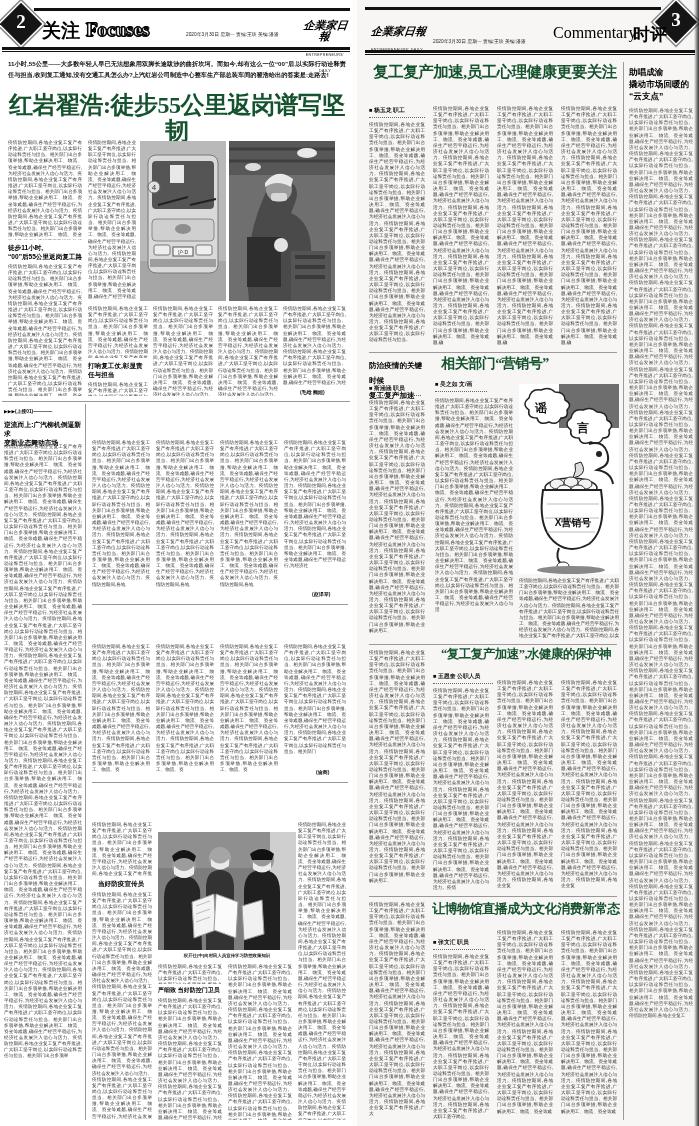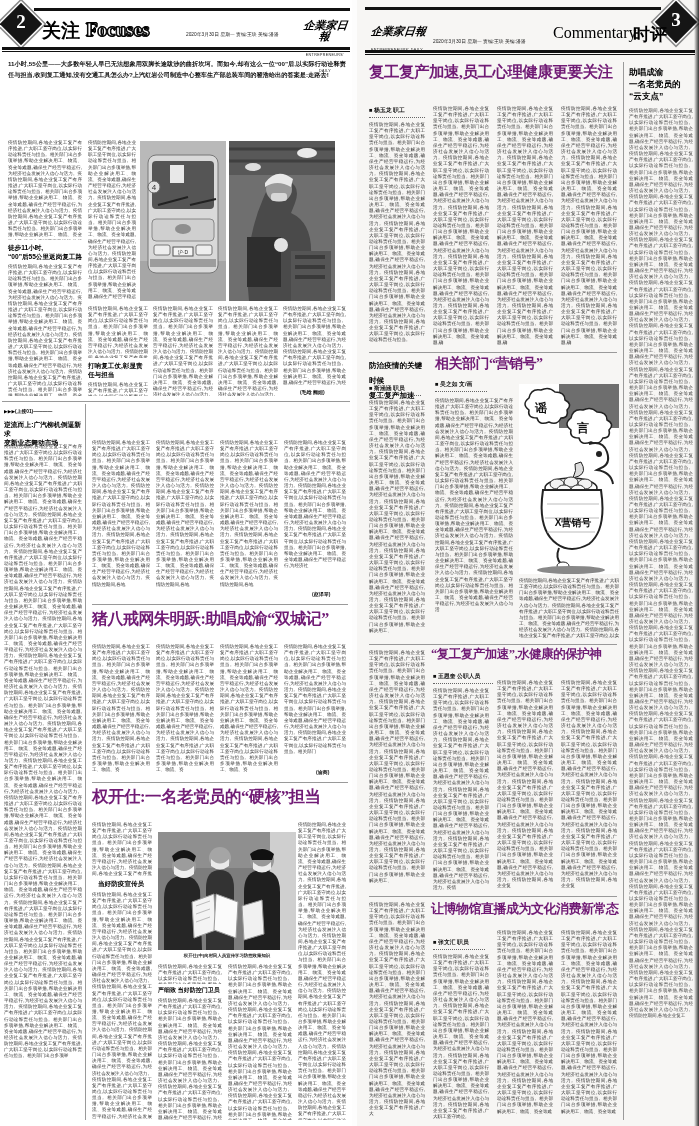--- a/index.html
+++ b/index.html
@@ -11,21 +11,21 @@
     background:linear-gradient(to right,rgba(0,0,0,0),rgba(20,20,20,.85));}
   .abs{position:absolute;}
   .rule2{position:absolute;height:2.5px;background:#111;}
   .rule1{position:absolute;height:1px;background:#111;}
   .sep{position:absolute;height:1px;background:#9a9a9a;}
   .vsep{position:absolute;width:1px;background:#9a9a9a;}
   .serif{font-family:"Liberation Serif","DejaVu Serif",serif;}
   .col{position:absolute;font-size:4.6px;line-height:6.15px;text-align:justify;
     color:#2b2b2b;word-break:break-all;overflow:hidden;}
   .colg{color:#3a3a3a;}
-  .hl{position:absolute;font-weight:bold;color:#701a75;letter-spacing:-.5px;line-height:1.08;}
+  .hl{position:absolute;font-weight:bold;color:#14532d;letter-spacing:-.5px;line-height:1.08;text-align:center;}
   .subhead{position:absolute;font-weight:bold;font-size:6.6px;line-height:8.5px;color:#000;}
   .byline{position:absolute;font-size:5.8px;font-weight:bold;color:#111;
     border-bottom:1px dotted #666;padding-bottom:2px;}
   .credit{position:absolute;font-size:5px;font-weight:bold;color:#111;}
   .cap{position:absolute;font-size:4.4px;font-weight:bold;color:#222;text-align:center;}
   .badge{position:absolute;width:42px;height:46px;}
   .badge .dsq{position:absolute;left:6px;top:7px;width:30px;height:30px;background:#151515;
     transform:rotate(45deg);box-shadow:0 0 0 1.5px #fff,0 0 0 3px #8a8a8a;}
   .badge span{position:absolute;left:0;top:9px;width:42px;text-align:center;
     color:#fff;font-size:19px;font-weight:bold;font-family:"Liberation Serif",serif;}
@@ -56,20 +56,21 @@
   <div class="abs serif outline" style="left:86px;top:19px;font-size:19px;font-weight:bold;">Focuses</div>
   <div class="abs dateline" style="left:186px;top:31px;">2020年3月30日 星期一 责编:王琰 美编:潘潘</div>
   <div class="abs logo" style="left:300px;top:20px;width:50px;text-align:center;">
     <span class="logoName">企業家日報</span><br>
     <span class="logoSub">ENTREPRENEURS' DAILY</span>
   </div>
   <div class="rule2" style="left:2px;top:47px;width:348px;"></div>
   <div class="rule1" style="left:2px;top:51px;width:348px;"></div>
 
   <div class="col" style="left:8px;top:58px;width:338px;height:32px;font-size:6.2px;line-height:11px;font-weight:bold;color:#111;">11小时,55公里——大多数年轻人早已无法想象用双脚长途跋涉的曲折坎坷。而如今,却有这么一位“00”后,以实际行动诠释责任与担当,收到复工通知,没有交通工具怎么办?上汽红岩公司制造中心整车生产部总装车间的翟浩给出的答案是:走路去!</div>
+  <div class="hl serif" style="left:6px;top:93px;width:342px;font-size:24px;">红岩翟浩:徒步55公里返岗谱写坚韧</div>
 
   <div class="col" style="left:8px;top:140px;width:74px;height:100px;">疫情防控期间,各地企业复工复产有序推进,广大职工坚守岗位,以实际行动诠释责任与担当。相关部门出台多项举措,帮助企业解决用工、物流、资金等难题,确保生产经营平稳运行,为经济社会发展注入信心与活力。疫情防控期间,各地企业复工复产有序推进,广大职工坚守岗位,以实际行动诠释责任与担当。相关部门出台多项举措,帮助企业解决用工、物流、资金等难题,确保生产经营平稳运行,为经济社会发展注入信心与活力。疫情防控期间,各地企业复工复产有序推进,广大职工坚守岗位,以实际行动诠释责任与担当。相关部门出台多项举措,帮助企业解决用工、物流、资金等难题,确保生产经营平稳运行,为经济社会发展注入信心与活力。疫情防控期间,各地企业复工复产有序推进,广大职工坚守岗位,以实际行动诠释责任与担当。相关部门出台多项举措,帮助企业解决用工、物流、资金等难题,确保生产经营平稳运行,为经济社会发展注入信心与活力。疫情防控期间,各地企业复</div>
   <div class="subhead" style="left:8px;top:244px;width:74px;">
     <span>徒步11小时,</span><br><span>“00”后55公里返岗复工路</span>
   </div>
   <div class="col" style="left:8px;top:264px;width:74px;height:132px;">疫情防控期间,各地企业复工复产有序推进,广大职工坚守岗位,以实际行动诠释责任与担当。相关部门出台多项举措,帮助企业解决用工、物流、资金等难题,确保生产经营平稳运行,为经济社会发展注入信心与活力。疫情防控期间,各地企业复工复产有序推进,广大职工坚守岗位,以实际行动诠释责任与担当。相关部门出台多项举措,帮助企业解决用工、物流、资金等难题,确保生产经营平稳运行,为经济社会发展注入信心与活力。疫情防控期间,各地企业复工复产有序推进,广大职工坚守岗位,以实际行动诠释责任与担当。相关部门出台多项举措,帮助企业解决用工、物流、资金等难题,确保生产经营平稳运行,为经济社会发展注入信心与活力。疫情防控期间,各地企业复工复产有序推进,广大职工坚守岗位,以实际行动诠释责任与担当。相关部门出台多项举措,帮助企业解决用工、物流、资金等难题,确保生产经营平稳运行,为经济社会发展注入信心与活力。疫情防控期间,各地企业复工复产有序推进,广大职工坚守岗位,以实际行动诠释责任与担当。相关部门出台多项举措,帮助企业解决用工、物流、资金等难题,确保生产经营平稳运行,为经济社会发展注入信心与活力。疫情防控期间,各地企业复工复产有序推进,广大职工坚守岗位,以实际行动诠释责任与担当。相关部门出台多项举措,帮助</div>
   <div class="col" style="left:88px;top:140px;width:48px;height:160px;">疫情防控期间,各地企业复工复产有序推进,广大职工坚守岗位,以实际行动诠释责任与担当。相关部门出台多项举措,帮助企业解决用工、物流、资金等难题,确保生产经营平稳运行,为经济社会发展注入信心与活力。疫情防控期间,各地企业复工复产有序推进,广大职工坚守岗位,以实际行动诠释责任与担当。相关部门出台多项举措,帮助企业解决用工、物流、资金等难题,确保生产经营平稳运行,为经济社会发展注入信心与活力。疫情防控期间,各地企业复工复产有序推进,广大职工坚守岗位,以实际行动诠释责任与担当。相关部门出台多项举措,帮助企业解决用工、物流、资金等难题,确保生产经营平稳运行,为经济社会发展注入信心与活力。疫情防控期间,各地企业复工复产有序推进,广大职工坚守岗位,以实际行动诠释责任与</div>
 
   <div class="photo" style="left:140px;top:141px;width:86px;height:160px;">
     <svg width="86" height="160" viewBox="0 0 86 160">
@@ -126,29 +127,27 @@
   </div>
   <div class="col" style="left:4px;top:444px;width:78px;height:674px;">疫情防控期间,各地企业复工复产有序推进,广大职工坚守岗位,以实际行动诠释责任与担当。相关部门出台多项举措,帮助企业解决用工、物流、资金等难题,确保生产经营平稳运行,为经济社会发展注入信心与活力。疫情防控期间,各地企业复工复产有序推进,广大职工坚守岗位,以实际行动诠释责任与担当。相关部门出台多项举措,帮助企业解决用工、物流、资金等难题,确保生产经营平稳运行,为经济社会发展注入信心与活力。疫情防控期间,各地企业复工复产有序推进,广大职工坚守岗位,以实际行动诠释责任与担当。相关部门出台多项举措,帮助企业解决用工、物流、资金等难题,确保生产经营平稳运行,为经济社会发展注入信心与活力。疫情防控期间,各地企业复工复产有序推进,广大职工坚守岗位,以实际行动诠释责任与担当。相关部门出台多项举措,帮助企业解决用工、物流、资金等难题,确保生产经营平稳运行,为经济社会发展注入信心与活力。疫情防控期间,各地企业复工复产有序推进,广大职工坚守岗位,以实际行动诠释责任与担当。相关部门出台多项举措,帮助企业解决用工、物流、资金等难题,确保生产经营平稳运行,为经济社会发展注入信心与活力。疫情防控期间,各地企业复工复产有序推进,广大职工坚守岗位,以实际行动诠释责任与担当。相关部门出台多项举措,帮助企业解决用工、物流、资金等难题,确保生产经营平稳运行,为经济社会发展注入信心与活力。疫情防控期间,各地企业复工复产有序推进,广大职工坚守岗位,以实际行动诠释责任与担当。相关部门出台多项举措,帮助企业解决用工、物流、资金等难题,确保生产经营平稳运行,为经济社会发展注入信心与活力。疫情防控期间,各地企业复工复产有序推进,广大职工坚守岗位,以实际行动诠释责任与担当。相关部门出台多项举措,帮助企业解决用工、物流、资金等难题,确保生产经营平稳运行,为经济社会发展注入信心与活力。疫情防控期间,各地企业复工复产有序推进,广大职工坚守岗位,以实际行动诠释责任与担当。相关部门出台多项举措,帮助企业解决用工、物流、资金等难题,确保生产经营平稳运行,为经济社会发展注入信心与活力。疫情防控期间,各地企业复工复产有序推进,广大职工坚守岗位,以实际行动诠释责任与担当。相关部门出台多项举措,帮助企业解决用工、物流、资金等难题,确保生产经营平稳运行,为经济社会发展注入信心与活力。疫情防控期间,各地企业复工复产有序推进,广大职工坚守岗位,以实际行动诠释责任与担当。相关部门出台多项举措,帮助企业解决用工、物流、资金等难题,确保生产经营平稳运行,为经济社会发展注入信心与活力。疫情防控期间,各地企业复工复产有序推进,广大职工坚守岗位,以实际行动诠释责任与担当。相关部门出台多项举措,帮助企业解决用工、物流、资金等难题,确保生产经营平稳运行,为经济社会发展注入信心与活力。疫情防控期间,各地企业复工复产有序推进,广大职工坚守岗位,以实际行动诠释责任与担当。相关部门出台多项举措,帮助企业解决用工、物流、资金等难题,确保生产经营平稳运行,为经济社会发展注入信心与活力。疫情防控期间,各地企业复工复产有序推进,广大职工坚守岗位,以实际行动诠释责任与担当。相关部门出台多项举措,帮助企业解决用工、物流、资金等难题,确保生产经营平稳运行,为经济社会发展注入信心与活力。疫情防控期间,各地企业复工复产有序推进,广大职工坚守岗位,以实际行动诠释责任与担当。相关部门出台多项举措,帮助企业解决用工、物流、资金等难题,确保生产经营平稳运行,为经济社会发展注入信心与活力。疫情防控期间,各地企业复工复产有序推进,广大职工坚守岗位,以实际行动诠释责任与担当。相关部门出台多项举措,帮助企业解决用工、物流、资金等难题,确保生产经营平稳运行,为经济社会发展注入信心与活力。疫情防控期间,各地企业复工复产有序推进,广大职工坚守岗位,以实际行动诠释责任与担当。相关部门出台多项举措,帮助企业解决用工、物流、资金等难题,确保生产经营平稳运行,为经济社会发展注入信心与活力。疫情防控期间,各地企业复工复产有序推进,广大职工坚守岗位,以实际行动诠释责任与担当。相关部门出台多项举</div>
 
   <div class="col" style="left:92px;top:440px;width:58px;height:158px;">疫情防控期间,各地企业复工复产有序推进,广大职工坚守岗位,以实际行动诠释责任与担当。相关部门出台多项举措,帮助企业解决用工、物流、资金等难题,确保生产经营平稳运行,为经济社会发展注入信心与活力。疫情防控期间,各地企业复工复产有序推进,广大职工坚守岗位,以实际行动诠释责任与担当。相关部门出台多项举措,帮助企业解决用工、物流、资金等难题,确保生产经营平稳运行,为经济社会发展注入信心与活力。疫情防控期间,各地企业复工复产有序推进,广大职工坚守岗位,以实际行动诠释责任与担当。相关部门出台多项举措,帮助企业解决用工、物流、资金等难题,确保生产经营平稳运行,为经济社会发展注入信心与活力。疫情防控期间,各地</div>
   <div class="col" style="left:156px;top:440px;width:58px;height:158px;">疫情防控期间,各地企业复工复产有序推进,广大职工坚守岗位,以实际行动诠释责任与担当。相关部门出台多项举措,帮助企业解决用工、物流、资金等难题,确保生产经营平稳运行,为经济社会发展注入信心与活力。疫情防控期间,各地企业复工复产有序推进,广大职工坚守岗位,以实际行动诠释责任与担当。相关部门出台多项举措,帮助企业解决用工、物流、资金等难题,确保生产经营平稳运行,为经济社会发展注入信心与活力。疫情防控期间,各地企业复工复产有序推进,广大职工坚守岗位,以实际行动诠释责任与担当。相关部门出台多项举措,帮助企业解决用工、物流、资金等难题,确保生产经营平稳运行,为经济社会发展注入信心与活力。疫情防控期间,各地</div>
   <div class="col" style="left:220px;top:440px;width:58px;height:158px;">疫情防控期间,各地企业复工复产有序推进,广大职工坚守岗位,以实际行动诠释责任与担当。相关部门出台多项举措,帮助企业解决用工、物流、资金等难题,确保生产经营平稳运行,为经济社会发展注入信心与活力。疫情防控期间,各地企业复工复产有序推进,广大职工坚守岗位,以实际行动诠释责任与担当。相关部门出台多项举措,帮助企业解决用工、物流、资金等难题,确保生产经营平稳运行,为经济社会发展注入信心与活力。疫情防控期间,各地企业复工复产有序推进,广大职工坚守岗位,以实际行动诠释责任与担当。相关部门出台多项举措,帮助企业解决用工、物流、资金等难题,确保生产经营平稳运行,为经济社会发展注入信心与活力。疫情防控期间,各地</div>
   <div class="col" style="left:284px;top:440px;width:62px;height:148px;">疫情防控期间,各地企业复工复产有序推进,广大职工坚守岗位,以实际行动诠释责任与担当。相关部门出台多项举措,帮助企业解决用工、物流、资金等难题,确保生产经营平稳运行,为经济社会发展注入信心与活力。疫情防控期间,各地企业复工复产有序推进,广大职工坚守岗位,以实际行动诠释责任与担当。相关部门出台多项举措,帮助企业解决用工、物流、资金等难题,确保生产经营平稳运行,为经济社会发展注入信心与活力。疫情防控期间,各地企业复工复产有序推进,广大职工坚守岗位,以实际行动诠释责任与担当。相关部门出台多项举措,帮助企业解决用工、物流、资金等难题,确保生产经营平稳运行,为经济社</div>
   <div class="credit" style="left:312px;top:591px;">(赵泽琴)</div>
   <div class="sep" style="left:92px;top:604px;width:256px;"></div>
 
-  <div class="hl serif" style="left:92px;top:610px;width:256px;font-size:16px;">猪八戒网朱明跃:助唱成渝“双城记”</div>
   <div class="col" style="left:92px;top:644px;width:58px;height:132px;">疫情防控期间,各地企业复工复产有序推进,广大职工坚守岗位,以实际行动诠释责任与担当。相关部门出台多项举措,帮助企业解决用工、物流、资金等难题,确保生产经营平稳运行,为经济社会发展注入信心与活力。疫情防控期间,各地企业复工复产有序推进,广大职工坚守岗位,以实际行动诠释责任与担当。相关部门出台多项举措,帮助企业解决用工、物流、资金等难题,确保生产经营平稳运行,为经济社会发展注入信心与活力。疫情防控期间,各地企业复工复产有序推进,广大职工坚守岗位,以实际行动诠释责任与担当。相关部门出台多项举措,帮助企业解决用工、物流、资</div>
   <div class="col" style="left:156px;top:644px;width:58px;height:132px;">疫情防控期间,各地企业复工复产有序推进,广大职工坚守岗位,以实际行动诠释责任与担当。相关部门出台多项举措,帮助企业解决用工、物流、资金等难题,确保生产经营平稳运行,为经济社会发展注入信心与活力。疫情防控期间,各地企业复工复产有序推进,广大职工坚守岗位,以实际行动诠释责任与担当。相关部门出台多项举措,帮助企业解决用工、物流、资金等难题,确保生产经营平稳运行,为经济社会发展注入信心与活力。疫情防控期间,各地企业复工复产有序推进,广大职工坚守岗位,以实际行动诠释责任与担当。相关部门出台多项举措,帮助企业解决用工、物流、资</div>
   <div class="col" style="left:220px;top:644px;width:58px;height:132px;">疫情防控期间,各地企业复工复产有序推进,广大职工坚守岗位,以实际行动诠释责任与担当。相关部门出台多项举措,帮助企业解决用工、物流、资金等难题,确保生产经营平稳运行,为经济社会发展注入信心与活力。疫情防控期间,各地企业复工复产有序推进,广大职工坚守岗位,以实际行动诠释责任与担当。相关部门出台多项举措,帮助企业解决用工、物流、资金等难题,确保生产经营平稳运行,为经济社会发展注入信心与活力。疫情防控期间,各地企业复工复产有序推进,广大职工坚守岗位,以实际行动诠释责任与担当。相关部门出台多项举措,帮助企业解决用工、物流、资</div>
   <div class="col" style="left:284px;top:644px;width:62px;height:122px;">疫情防控期间,各地企业复工复产有序推进,广大职工坚守岗位,以实际行动诠释责任与担当。相关部门出台多项举措,帮助企业解决用工、物流、资金等难题,确保生产经营平稳运行,为经济社会发展注入信心与活力。疫情防控期间,各地企业复工复产有序推进,广大职工坚守岗位,以实际行动诠释责任与担当。相关部门出台多项举措,帮助企业解决用工、物流、资金等难题,确保生产经营平稳运行,为经济社会发展注入信心与活力。疫情防控期间,各地企业复工复产有序推进,广大职工坚守岗位,以实际行动诠释责任与担当。相关部门</div>
   <div class="credit" style="left:316px;top:769px;">(渝商)</div>
   <div class="sep" style="left:92px;top:782px;width:256px;"></div>
 
-  <div class="hl serif" style="left:92px;top:788px;width:256px;font-size:16.5px;">权开仕:一名老党员的“硬核”担当</div>
   <div class="col" style="left:92px;top:822px;width:60px;height:54px;">疫情防控期间,各地企业复工复产有序推进,广大职工坚守岗位,以实际行动诠释责任与担当。相关部门出台多项举措,帮助企业解决用工、物流、资金等难题,确保生产经营平稳运行,为经济社会发展注入信心与活力。疫情防控期间,各地企业复工复产有序推进,广大职工坚守岗位,以实际行动诠释责任与担当。相关部门出台多项举措,帮助企业解决用工、物流、资金等难题,确保生产经营平稳运行,为经济社会发展注入信心与活力。疫情防控期间,各地企业复工复产有</div>
   <div class="subhead" style="left:98px;top:880px;width:54px;">当好防疫宣传员</div>
   <div class="col" style="left:92px;top:892px;width:60px;height:228px;">疫情防控期间,各地企业复工复产有序推进,广大职工坚守岗位,以实际行动诠释责任与担当。相关部门出台多项举措,帮助企业解决用工、物流、资金等难题,确保生产经营平稳运行,为经济社会发展注入信心与活力。疫情防控期间,各地企业复工复产有序推进,广大职工坚守岗位,以实际行动诠释责任与担当。相关部门出台多项举措,帮助企业解决用工、物流、资金等难题,确保生产经营平稳运行,为经济社会发展注入信心与活力。疫情防控期间,各地企业复工复产有序推进,广大职工坚守岗位,以实际行动诠释责任与担当。相关部门出台多项举措,帮助企业解决用工、物流、资金等难题,确保生产经营平稳运行,为经济社会发展注入信心与活力。疫情防控期间,各地企业复工复产有序推进,广大职工坚守岗位,以实际行动诠释责任与担当。相关部门出台多项举措,帮助企业解决用工、物流、资金等难题,确保生产经营平稳运行,为经济社会发展注入信心与活力。疫情防控期间,各地企业复工复产有序推进,广大职工坚守岗位,以实际行动诠释责任与担当。相关部门出台多项举措,帮助企业解决用工、物流、资金等难题,确保生产经营平稳运行,为经济社会发展注入信心与活力。疫情防控期间,各地企业复工复产有序推进,广大职工坚守岗位,以实际行动诠释责任与担当。相关部门出台多项举措,帮助企业解决用工、物流、资金等难题,确保生产经营平稳运行,为经济社会发展注入信心与活力。疫情防控期间,各地企业复工复产有序推进,广大职工坚守岗位,以实际行动诠释责任与担当。相关部门出台多项举措,帮助企业解决用工、物流、资金等难题,确保生产经营平稳运行,为经济社会发展注入信心与活力。疫情防控期间,各地企业复工复产有序推进,广大职工坚守岗位,以实际行动诠释责任与担当。相关部门出台多项举措,帮助企业解决用工、物流、资金等难题,确保生产经营平稳运行,为经济社会发展注入信心与活力。疫情防控期间,各地企业复工复产有序推进,广大职工坚守岗位,以实际行动诠释责任与担当。相关部门出台多项举措,帮助企业解决用工、物流、资金等难题,确保生产经营平稳运行,为经济社会发展注入信心与活力。疫情防控期间,</div>
 
   <div class="photo" style="left:158px;top:832px;width:138px;height:118px;">
     <svg width="138" height="118" viewBox="0 0 138 118">
       <rect width="138" height="118" fill="#7d7d7d"></rect>
       <rect width="138" height="36" fill="#8f8f8f"></rect>
       <rect x="112" y="0" width="26" height="118" fill="#cfcfcf"></rect>
       <path d="M6 118 V66 q0 -20 16 -22 q16 -2 20 14 l2 60z" fill="#262626"></path>
@@ -190,21 +189,21 @@
   </div>
   <div class="abs dateline" style="left:76px;top:38px;">2020年3月30日 星期一 责编:王琰 美编:潘潘</div>
   <div class="abs serif" style="left:196px;top:24px;font-size:16px;color:#000;">Commentary</div>
   <div class="abs secCN" style="left:276px;top:23px;font-size:17px;">时评</div>
   <div class="rule2" style="left:8px;top:50px;width:330px;"></div>
   <div class="rule1" style="left:8px;top:54px;width:330px;"></div>
 
   <div class="vsep" style="left:266px;top:62px;height:1058px;"></div>
   <div class="railTitle" style="left:272px;top:66px;width:64px;font-size:8.6px;line-height:12px;">
     <span>助唱成渝</span><br>
-    <span>一名老党员的</span><br>
+    <span>撬动市场回暖的</span><br>
     <span>“云支点”</span>
   </div>
   <div class="col colg" style="left:272px;top:108px;width:64px;height:1010px;">疫情防控期间,各地企业复工复产有序推进,广大职工坚守岗位,以实际行动诠释责任与担当。相关部门出台多项举措,帮助企业解决用工、物流、资金等难题,确保生产经营平稳运行,为经济社会发展注入信心与活力。疫情防控期间,各地企业复工复产有序推进,广大职工坚守岗位,以实际行动诠释责任与担当。相关部门出台多项举措,帮助企业解决用工、物流、资金等难题,确保生产经营平稳运行,为经济社会发展注入信心与活力。疫情防控期间,各地企业复工复产有序推进,广大职工坚守岗位,以实际行动诠释责任与担当。相关部门出台多项举措,帮助企业解决用工、物流、资金等难题,确保生产经营平稳运行,为经济社会发展注入信心与活力。疫情防控期间,各地企业复工复产有序推进,广大职工坚守岗位,以实际行动诠释责任与担当。相关部门出台多项举措,帮助企业解决用工、物流、资金等难题,确保生产经营平稳运行,为经济社会发展注入信心与活力。疫情防控期间,各地企业复工复产有序推进,广大职工坚守岗位,以实际行动诠释责任与担当。相关部门出台多项举措,帮助企业解决用工、物流、资金等难题,确保生产经营平稳运行,为经济社会发展注入信心与活力。疫情防控期间,各地企业复工复产有序推进,广大职工坚守岗位,以实际行动诠释责任与担当。相关部门出台多项举措,帮助企业解决用工、物流、资金等难题,确保生产经营平稳运行,为经济社会发展注入信心与活力。疫情防控期间,各地企业复工复产有序推进,广大职工坚守岗位,以实际行动诠释责任与担当。相关部门出台多项举措,帮助企业解决用工、物流、资金等难题,确保生产经营平稳运行,为经济社会发展注入信心与活力。疫情防控期间,各地企业复工复产有序推进,广大职工坚守岗位,以实际行动诠释责任与担当。相关部门出台多项举措,帮助企业解决用工、物流、资金等难题,确保生产经营平稳运行,为经济社会发展注入信心与活力。疫情防控期间,各地企业复工复产有序推进,广大职工坚守岗位,以实际行动诠释责任与担当。相关部门出台多项举措,帮助企业解决用工、物流、资金等难题,确保生产经营平稳运行,为经济社会发展注入信心与活力。疫情防控期间,各地企业复工复产有序推进,广大职工坚守岗位,以实际行动诠释责任与担当。相关部门出台多项举措,帮助企业解决用工、物流、资金等难题,确保生产经营平稳运行,为经济社会发展注入信心与活力。疫情防控期间,各地企业复工复产有序推进,广大职工坚守岗位,以实际行动诠释责任与担当。相关部门出台多项举措,帮助企业解决用工、物流、资金等难题,确保生产经营平稳运行,为经济社会发展注入信心与活力。疫情防控期间,各地企业复工复产有序推进,广大职工坚守岗位,以实际行动诠释责任与担当。相关部门出台多项举措,帮助企业解决用工、物流、资金等难题,确保生产经营平稳运行,为经济社会发展注入信心与活力。疫情防控期间,各地企业复工复产有序推进,广大职工坚守岗位,以实际行动诠释责任与担当。相关部门出台多项举措,帮助企业解决用工、物流、资金等难题,确保生产经营平稳运行,为经济社会发展注入信心与活力。疫情防控期间,各地企业复工复产有序推进,广大职工坚守岗位,以实际行动诠释责任与担当。相关部门出台多项举措,帮助企业解决用工、物流、资金等难题,确保生产经营平稳运行,为经济社会发展注入信心与活力。疫情防控期间,各地企业复工复产有序推进,广大职工坚守岗位,以实际行动诠释责任与担当。相关部门出台多项举措,帮助企业解决用工、物流、资金等难题,确保生产经营平稳运行,为经济社会发展注入信心与活力。疫情防控期间,各地企业复工复产有序推进,广大职工坚守岗位,以实际行动诠释责任与担当。相关部门出台多项举措,帮助企业解决用工、物流、资金等难题,确保生产经营平稳运行,为经济社会发展注入信心与活力。疫情防控期间,各地企业复工复产有序推进,广大职工坚守岗位,以实际行动诠释责任与担当。相关部门出台多项举措,帮助企业解决用工、物流、资金等难题,确保生产经营平稳运行,为经济社会发展注入信心与活力。疫情防控期间,各地企业复工复产有序推进,广大职工坚守岗位,以实际行动诠释责任与担当。相关部门出台多项举措,帮助企业解决用工、物流、资金等难题,确保生产经营平稳运行,为经济社会发展注入信心与活力。疫情防控期间,各地企业复工复产有序推进,广大职工坚守岗位,以实际行动诠释责任与担当。相关部门出台多项举措,帮助企业解决用工、物流、资金等难题,确保生产经营平稳运行,为经济社会发展注入信心与活力。疫情防控期间,各地企业复工复产有序推进,广大职工坚守岗位,以实际行动诠释责任与担当。相关部门出台多项举措,帮助企业解决用工、物流、资金等难题,确保生产经营平稳运行,为经济社会发展注入信心与活力。疫情防控期间,各地企业复工复产有序推进,广大职工坚守岗位,以实际行动诠释责任与担当。相关部门出台多项举措,帮助企业解决用工、物流、资金等难题,确保生产经营平稳运行,为经济社会发展注入信心与活力。疫情防控期间,各地企业复工</div>
 
   <div class="hl serif" style="left:12px;top:64px;width:252px;font-size:15.5px;">复工复产加速,员工心理健康更要关注</div>
   <div class="byline" style="left:12px;top:106px;width:56px;">■ 杨玉龙  职工</div>
   <div class="col" style="left:12px;top:122px;width:56px;height:224px;">疫情防控期间,各地企业复工复产有序推进,广大职工坚守岗位,以实际行动诠释责任与担当。相关部门出台多项举措,帮助企业解决用工、物流、资金等难题,确保生产经营平稳运行,为经济社会发展注入信心与活力。疫情防控期间,各地企业复工复产有序推进,广大职工坚守岗位,以实际行动诠释责任与担当。相关部门出台多项举措,帮助企业解决用工、物流、资金等难题,确保生产经营平稳运行,为经济社会发展注入信心与活力。疫情防控期间,各地企业复工复产有序推进,广大职工坚守岗位,以实际行动诠释责任与担当。相关部门出台多项举措,帮助企业解决用工、物流、资金等难题,确保生产经营平稳运行,为经济社会发展注入信心与活力。疫情防控期间,各地企业复工复产有序推进,广大职工坚守岗位,以实际行动诠释责任与担当。相关部门出台多项举措,帮助企业解决用工、物流、资金等难题,确保生产经营平稳运行,为经济社会发展注入信心与活力。疫情防控期间,各地企业复工复产有序推进,广大职工坚守岗位,以实际行动诠释责任与担当。</div>
   <div class="col" style="left:76px;top:106px;width:56px;height:240px;">疫情防控期间,各地企业复工复产有序推进,广大职工坚守岗位,以实际行动诠释责任与担当。相关部门出台多项举措,帮助企业解决用工、物流、资金等难题,确保生产经营平稳运行,为经济社会发展注入信心与活力。疫情防控期间,各地企业复工复产有序推进,广大职工坚守岗位,以实际行动诠释责任与担当。相关部门出台多项举措,帮助企业解决用工、物流、资金等难题,确保生产经营平稳运行,为经济社会发展注入信心与活力。疫情防控期间,各地企业复工复产有序推进,广大职工坚守岗位,以实际行动诠释责任与担当。相关部门出台多项举措,帮助企业解决用工、物流、资金等难题,确保生产经营平稳运行,为经济社会发展注入信心与活力。疫情防控期间,各地企业复工复产有序推进,广大职工坚守岗位,以实际行动诠释责任与担当。相关部门出台多项举措,帮助企业解决用工、物流、资金等难题,确保生产经营平稳运行,为经济社会发展注入信心与活力。疫情防控期间,各地企业复工复产有序推进,广大职工坚守岗位,以实际行动诠释责任与担当。相关部门出台多项举措,帮助企业解决用工、物流、资金等难题,确</div>
   <div class="col" style="left:140px;top:106px;width:56px;height:240px;">疫情防控期间,各地企业复工复产有序推进,广大职工坚守岗位,以实际行动诠释责任与担当。相关部门出台多项举措,帮助企业解决用工、物流、资金等难题,确保生产经营平稳运行,为经济社会发展注入信心与活力。疫情防控期间,各地企业复工复产有序推进,广大职工坚守岗位,以实际行动诠释责任与担当。相关部门出台多项举措,帮助企业解决用工、物流、资金等难题,确保生产经营平稳运行,为经济社会发展注入信心与活力。疫情防控期间,各地企业复工复产有序推进,广大职工坚守岗位,以实际行动诠释责任与担当。相关部门出台多项举措,帮助企业解决用工、物流、资金等难题,确保生产经营平稳运行,为经济社会发展注入信心与活力。疫情防控期间,各地企业复工复产有序推进,广大职工坚守岗位,以实际行动诠释责任与担当。相关部门出台多项举措,帮助企业解决用工、物流、资金等难题,确保生产经营平稳运行,为经济社会发展注入信心与活力。疫情防控期间,各地企业复工复产有序推进,广大职工坚守岗位,以实际行动诠释责任与担当。相关部门出台多项举措,帮助企业解决用工、物流、资金等难题,确</div>
   <div class="col" style="left:204px;top:106px;width:56px;height:240px;">疫情防控期间,各地企业复工复产有序推进,广大职工坚守岗位,以实际行动诠释责任与担当。相关部门出台多项举措,帮助企业解决用工、物流、资金等难题,确保生产经营平稳运行,为经济社会发展注入信心与活力。疫情防控期间,各地企业复工复产有序推进,广大职工坚守岗位,以实际行动诠释责任与担当。相关部门出台多项举措,帮助企业解决用工、物流、资金等难题,确保生产经营平稳运行,为经济社会发展注入信心与活力。疫情防控期间,各地企业复工复产有序推进,广大职工坚守岗位,以实际行动诠释责任与担当。相关部门出台多项举措,帮助企业解决用工、物流、资金等难题,确保生产经营平稳运行,为经济社会发展注入信心与活力。疫情防控期间,各地企业复工复产有序推进,广大职工坚守岗位,以实际行动诠释责任与担当。相关部门出台多项举措,帮助企业解决用工、物流、资金等难题,确保生产经营平稳运行,为经济社会发展注入信心与活力。疫情防控期间,各地企业复工复产有序推进,广大职工坚守岗位,以实际行动诠释责任与担当。相关部门出台多项举措,帮助企业解决用工、物流、资金等难题,确</div>

